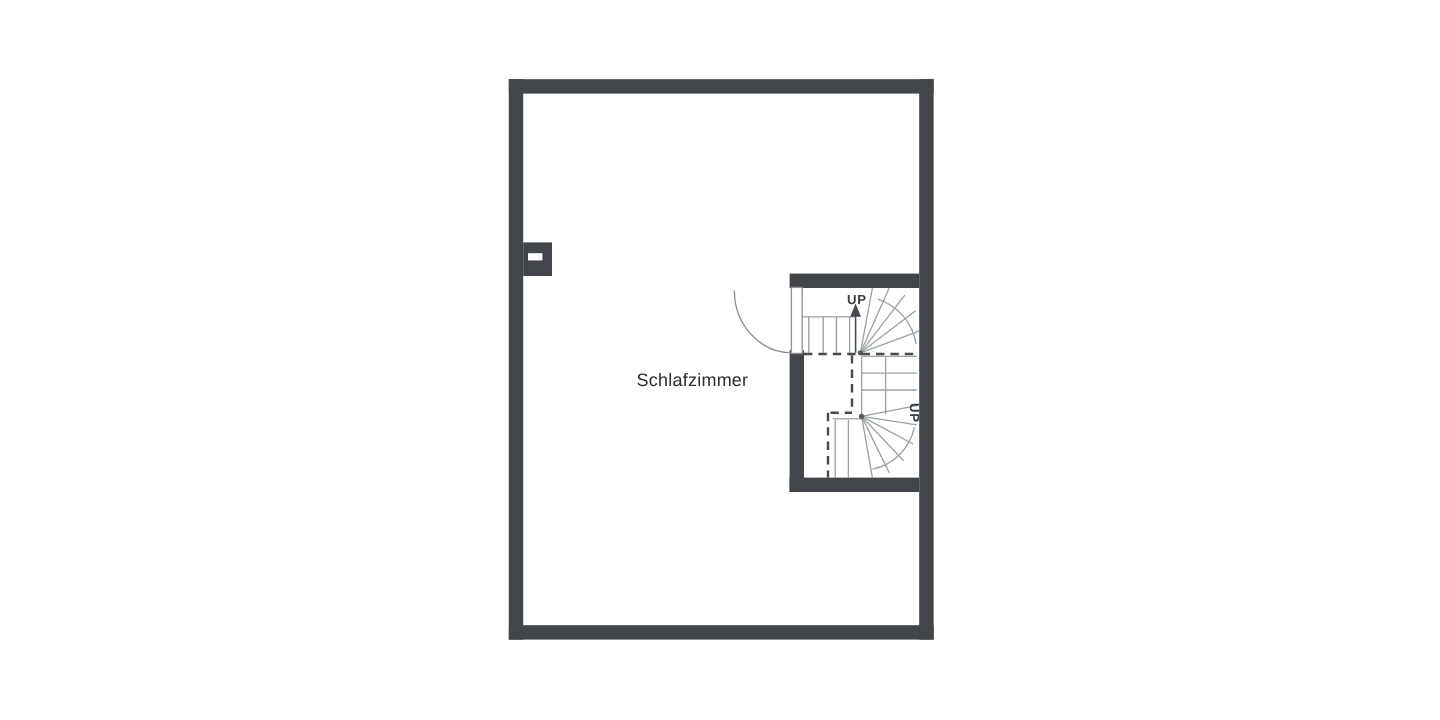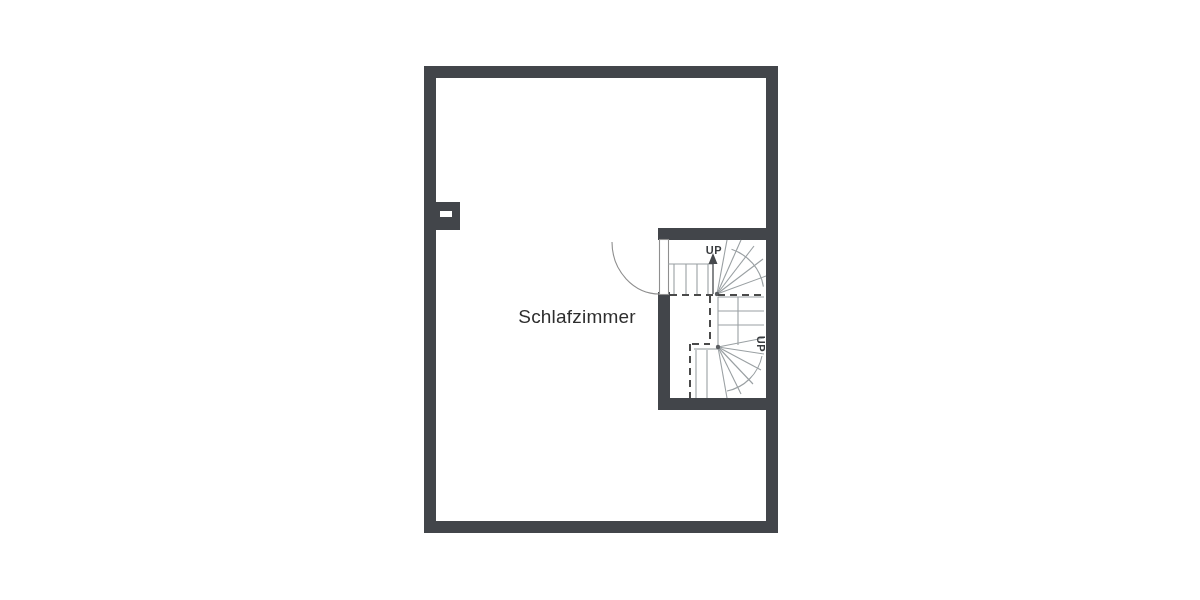--- a/index.html
+++ b/index.html
@@ -19,21 +19,21 @@
   .slot{fill:var(--bg);stroke:none;}
   .sl{stroke:var(--stair-line);stroke-width:1.1;fill:none;}
   .dl{stroke:var(--dash);stroke-width:2;fill:none;stroke-dasharray:7 5;}
   .door-line{stroke:var(--door);stroke-width:1.1;fill:#ffffff;}
   .door-arc{stroke:var(--door);stroke-width:1.1;fill:none;}
   .arrow{stroke:#46494d;stroke-width:1.3;fill:none;}
   .arrow-head{fill:#46494d;stroke:none;}
   .dot{fill:#595c60;stroke:none;}
   .label{position:absolute;color:var(--text);white-space:nowrap;
     transform:translate(-50%,-50%);}
-  .room-label{font-size:19px;letter-spacing:0.2px;}
+  .room-label{font-size:15px;letter-spacing:0.2px;}
   .up-label{font-size:11px;font-weight:bold;letter-spacing:0.5px;color:#3a3d40;}
   .up-label.rot{transform:translate(-50%,-50%) rotate(90deg);}
 </style>
 </head>
 <body>
 
 <div class="stage">
 
   <svg width="1200" height="600" viewBox="0 0 1200 600">
 

